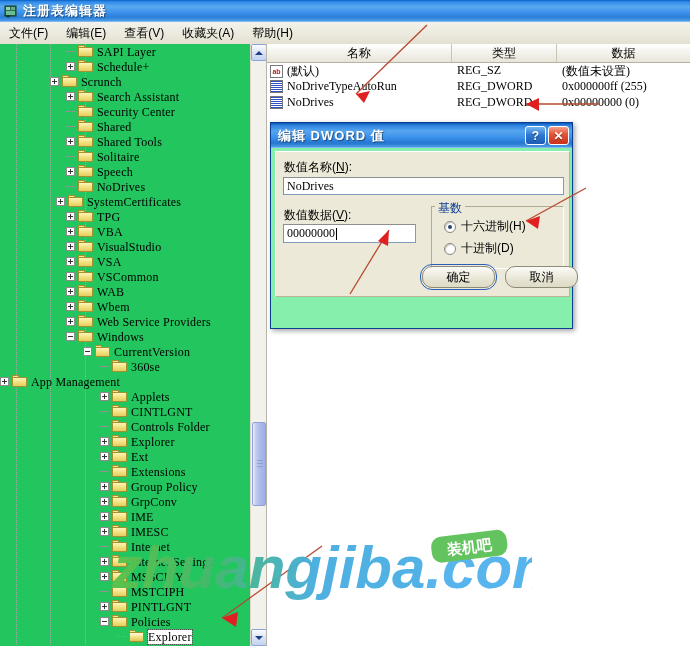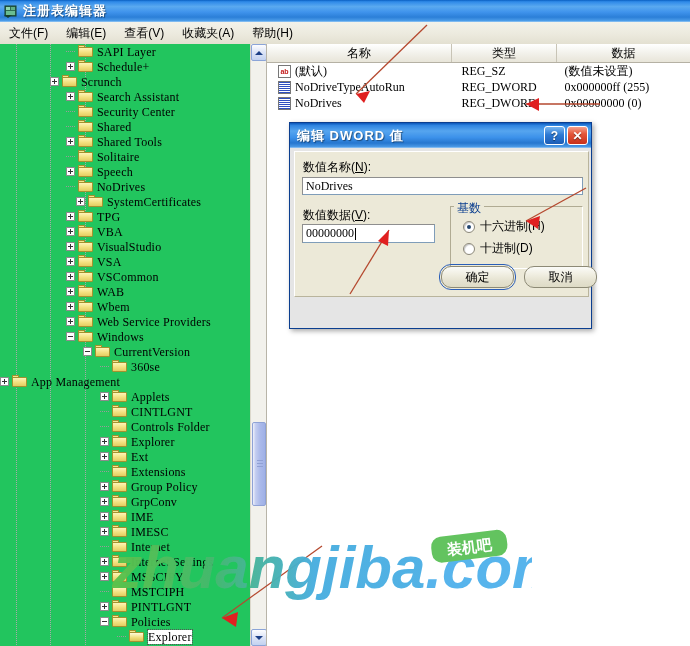--- a/index.html
+++ b/index.html
@@ -251,24 +251,23 @@
     white-space: nowrap;
     overflow: hidden;
     text-align: center;
   }
   .col-name { width: 185px; }
   .col-type { width: 105px; }
   .col-data { width: 133px; border-right: none; }
 
   .list-row {
     display: flex;
-    align-items: center;
+    align-items: flex-start;
     height: 16px;
     white-space: nowrap;
-    padding-left: 8px;
   }
   .cell {
     font-family: "Liberation Serif", serif;
     font-size: 12px;
     box-sizing: border-box;
     overflow: hidden;
     white-space: nowrap;
   }
   .cell.c-name { width: 185px; display: flex; align-items: center; padding-left: 3px; }
   .cell.c-type { width: 105px; padding-left: 5px; }
@@ -291,24 +290,24 @@
   .val-icon.sz { color: #c21b1b; }
   .val-icon.dw {
     color: #1a3fb0;
     background:
       repeating-linear-gradient(to bottom, #2f4fc0 0 1px, #ffffff 1px 2px);
   }
 
   
   #dword-dialog {
     position: absolute;
-    left: 289px; top: 122px;
+    left: 270px; top: 122px;
     width: 303px;
     height: 207px;
-    background: #e5e5e5;
+    background: #86efac;
     border: 1px solid #0b3e8f;
     box-sizing: border-box;
     box-shadow: 2px 2px 5px rgba(0,0,0,0.35);
   }
   #dlg-titlebar {
     height: 25px;
     background: linear-gradient(to bottom, #0a55b8 0%, #2f84e0 10%, #56a5ef 32%, #3c91ea 58%, #2576cf 80%, #4a99e6 95%, #a4cef7 100%);
     display: flex;
     align-items: center;
     padding: 0 3px;
@@ -575,21 +574,21 @@
               <span class="tree-label">Speech</span>
             </div>
             <div class="tree-row" style="padding-left: 66px;">
               <span class="dotline"></span>
               <span class="folder-icon">
                 <span class="ftab"></span>
                 <span class="fbody"></span>
               </span>
               <span class="tree-label">NoDrives</span>
             </div>
-            <div class="tree-row" style="padding-left: 76px;">
+            <div class="tree-row" style="padding-left: 56px;">
               <span class="tree-expander plus"></span>
               <span class="folder-icon">
                 <span class="ftab"></span>
                 <span class="fbody"></span>
               </span>
               <span class="tree-label">SystemCertificates</span>
             </div>
             <div class="tree-row" style="padding-left: 66px;">
               <span class="tree-expander plus"></span>
               <span class="folder-icon">

